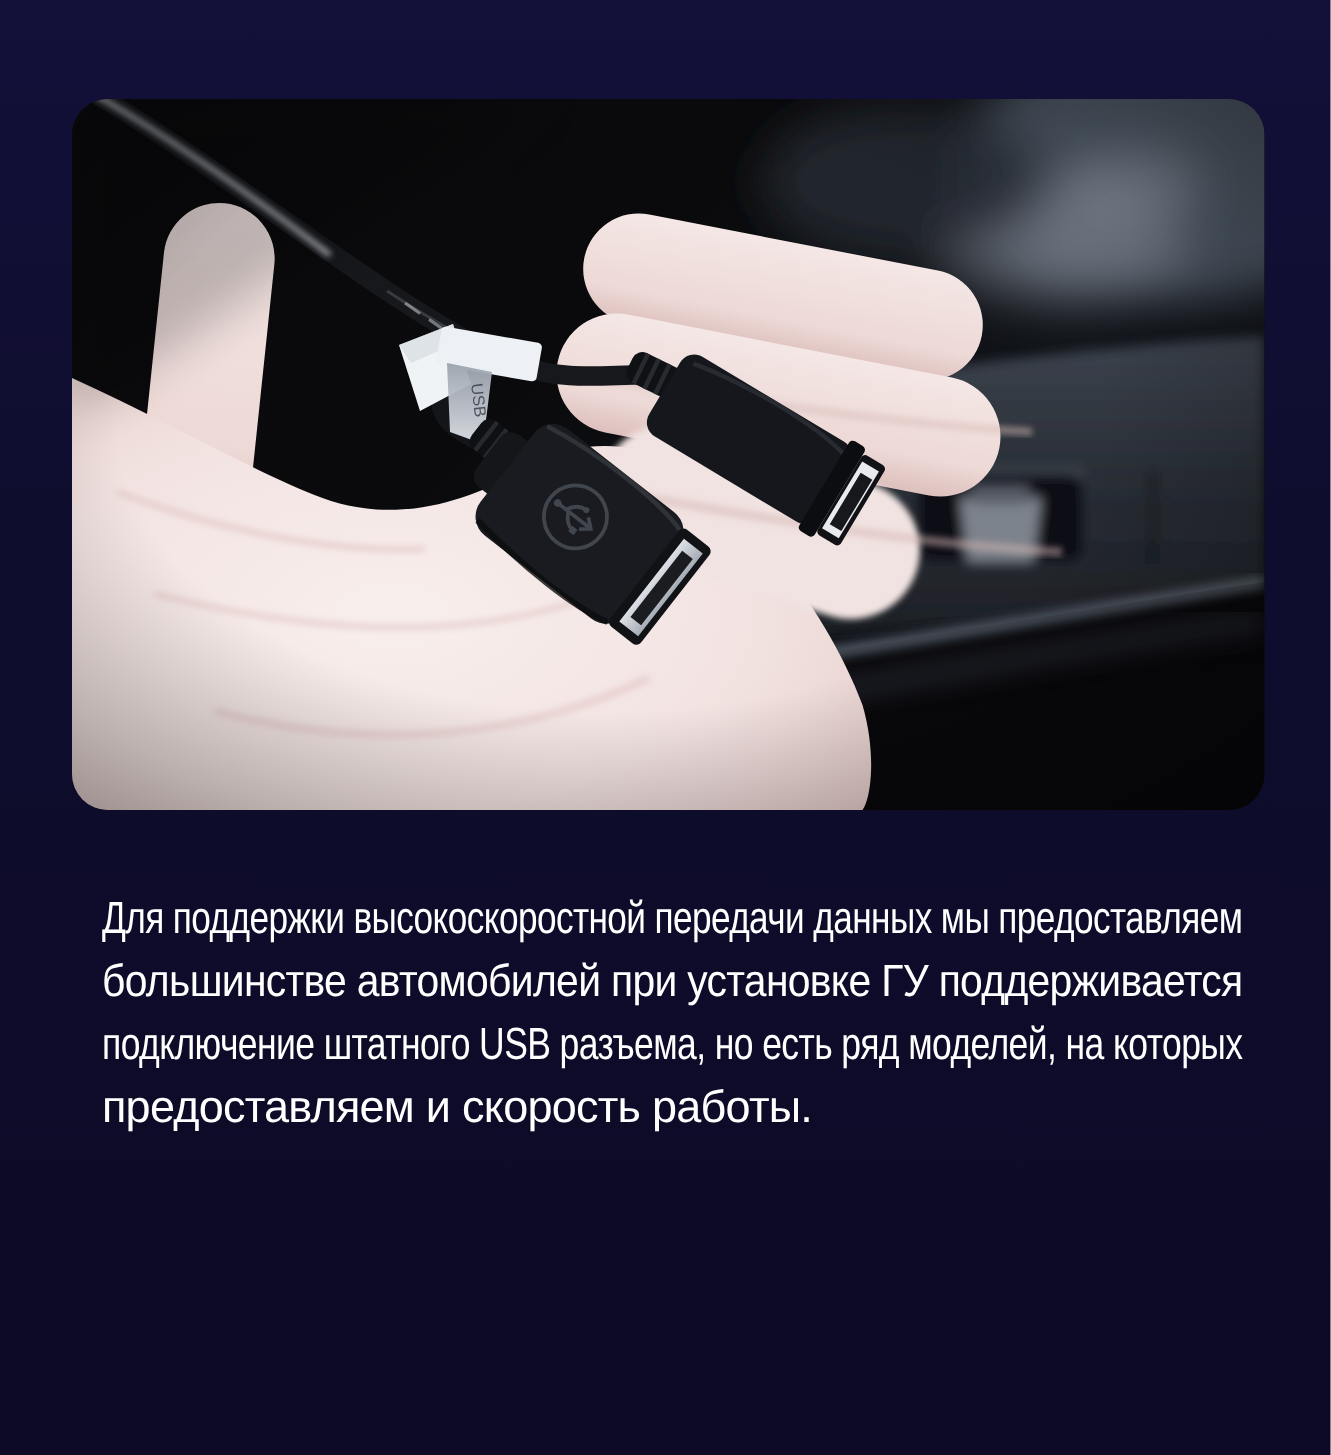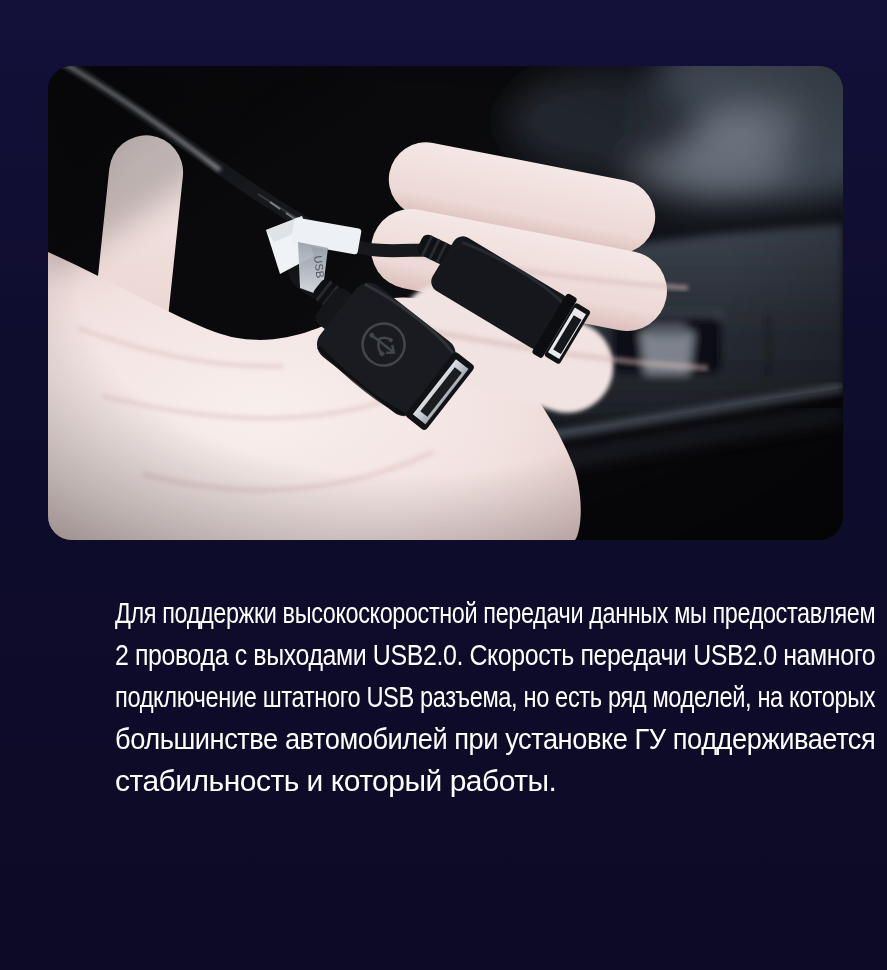--- a/index.html
+++ b/index.html
@@ -8,21 +8,21 @@
     background:linear-gradient(180deg,#13103a 0%,#0f0d2e 35%,#0c0a25 100%);
     font-family:"Liberation Sans",sans-serif;
   }
   .photo-card{
     position:absolute;left:48px;top:66px;width:795px;height:474px;
     border-radius:24px;overflow:hidden;background:#0a0a0d;margin:0;
   }
   .photo-card svg{display:block;width:795px;height:474px;}
   .description{
     position:absolute;left:68px;top:592px;width:760px;
-    color:#ffffff;font-size:30px;line-height:42px;letter-spacing:-0.5px;margin-left:47px;
+    color:#ffffff;font-size:30px;line-height:42px;letter-spacing:-0.5px;
   }
   .row{height:42px;width:760px;overflow:visible;}
   .line{display:inline-block;white-space:nowrap;transform-origin:left center;}
 </style>
 </head>
 <body>
 
 <figure class="photo-card">
   <svg viewBox="0 0 795 474">
     <defs>
@@ -184,17 +184,16 @@
       </g>
     </g>
 
     <rect x="0" y="0" width="795" height="474" fill="url(#vignette)"></rect>
     <path d="M0,0 L320,0 L0,210 Z" fill="#000000" opacity="0.22" filter="url(#blur16)"></path>
   </svg>
 </figure>
 
 <div class="description">
   <div class="row"><span class="line fit" style="transform: scaleX(0.781893);">Для поддержки высокоскоростной передачи данных мы предоставляем</span></div>
-  <div class="row"><span class="line fit" style="transform: scaleX(0.832421);">2 провода с выходами USB2.0. Скорость передачи USB2.0 намного</span></div>
+  <div class="row"><span class="line fit" style="transform: scaleX(0.908005);">большинстве автомобилей при установке ГУ поддерживается</span></div>
   <div class="row"><span class="line fit" style="transform: scaleX(0.7892);">подключение штатного USB разъема, но есть ряд моделей, на которых</span></div>
-  <div class="row"><span class="line fit" style="transform: scaleX(0.908005);">большинстве автомобилей при установке ГУ поддерживается</span></div>
-  <div class="row"><span class="line">стабильность и который работы.</span></div>
+  <div class="row"><span class="line">предоставляем и скорость работы.</span></div>
 </div>
 
 </body></html>

